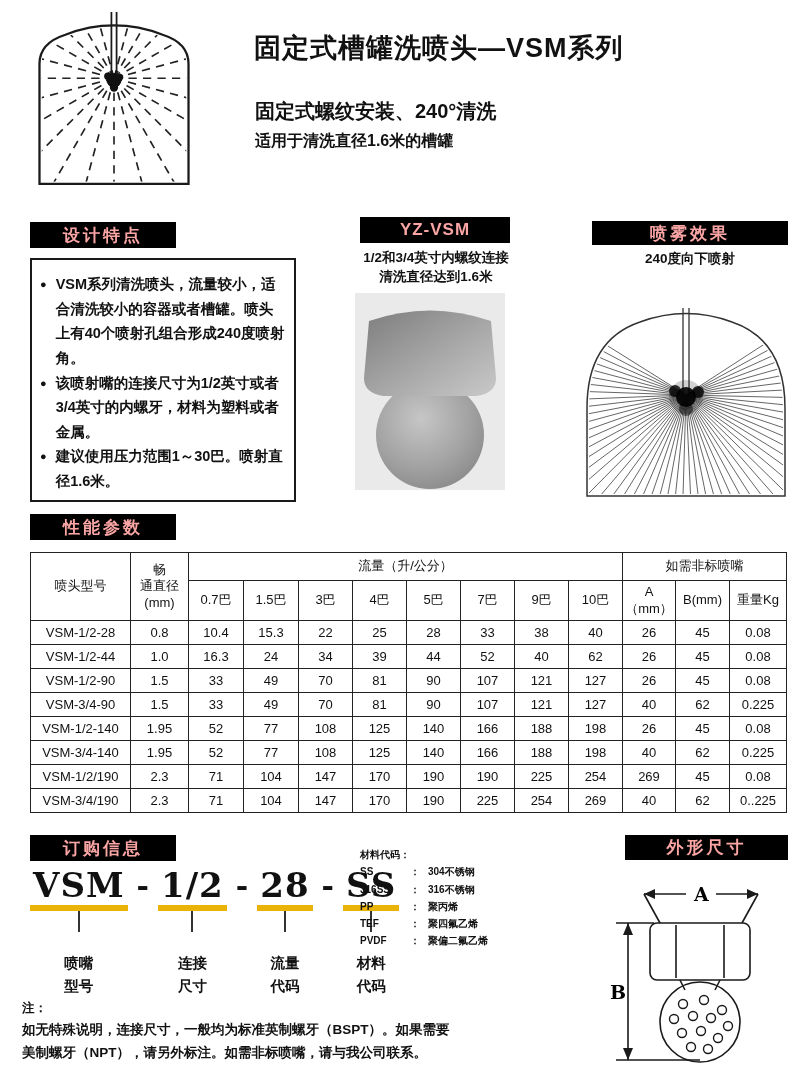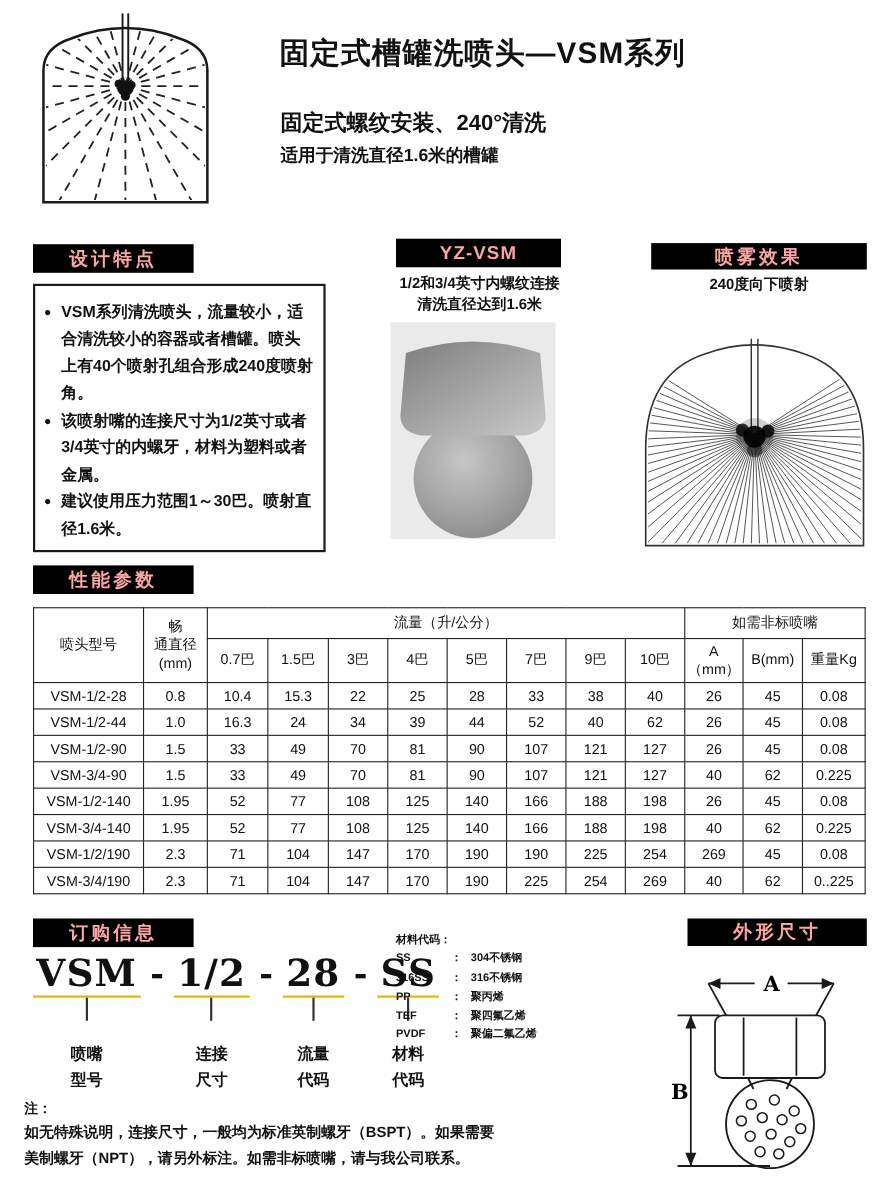--- a/index.html
+++ b/index.html
@@ -38,21 +38,21 @@
                padding:1px 0; font-weight:normal; }
   table.perf thead th { line-height:1.25; }
   table.perf .h1 { height:28px; }
   table.perf .h2 th { height:40px; }
   table.perf tbody td { height:24px; }
 
   
   .order-row { position:absolute; left:30px; top:866px; display:flex; align-items:flex-start; }
   .order-col { display:flex; flex-direction:column; align-items:center; }
   .seg-text { font-family:"DejaVu Serif", serif; font-weight:bold; font-size:34px; line-height:1.15;
-              border-bottom:2px solid #eab308; padding:0 3px; letter-spacing:1px; }
+              border-bottom:6px solid #eab308; padding:0 3px; letter-spacing:1px; }
   .seg-dash { font-family:"DejaVu Serif", serif; font-weight:bold; font-size:30px; line-height:1.3;
               margin:0 9px; }
   .seg-conn { width:2px; height:21px; background:#333; }
   .seg-label { font-size:14.5px; font-weight:600; text-align:center; line-height:1.55; margin-top:20px; }
 
   .materials { position:absolute; left:360px; top:846px; font-size:10px; font-weight:600; line-height:1.73; }
   .materials .code { display:inline-block; width:50px; }
   .materials .colon { margin-right:8px; }
 
   

